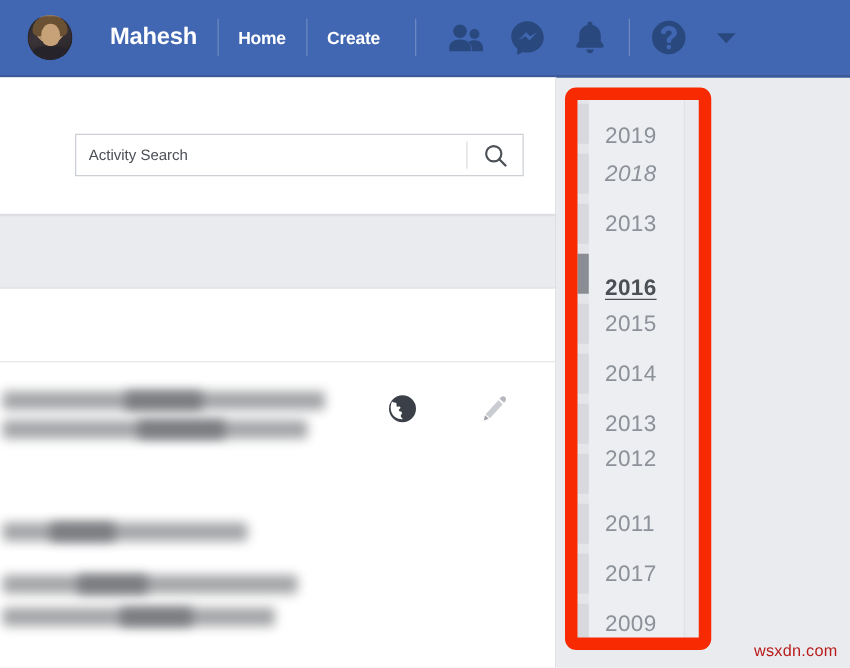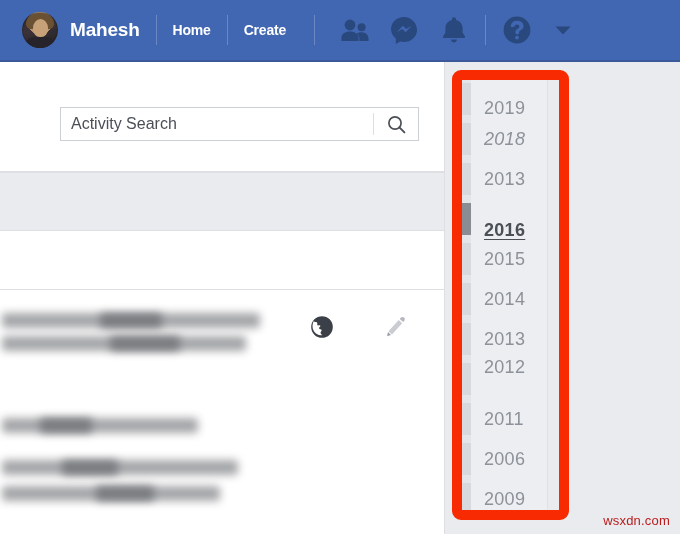--- a/index.html
+++ b/index.html
@@ -35,21 +35,21 @@
   #avatar .face {
     position:absolute; left:11px; top:7px; width:15px; height:18px;
     border-radius: 50% 50% 45% 45%;
     background:#c7a279;
   }
   #avatar .body {
     position:absolute; left:2px; bottom:-3px; width:32px; height:14px;
     border-radius:10px 10px 0 0; background:#26242a;
   }
   .nav-name {
-    color:#fff; font-size:19px; font-weight:bold; margin-left:12px;
+    color:#fff; font-size:19px; font-weight:bold; margin-left:30px;
     letter-spacing:-0.2px; white-space:nowrap;
   }
   .nav-link {
     color:#fff; font-size:14px; font-weight:bold; white-space:nowrap;
     letter-spacing:-0.2px;
   }
   .nav-div {
     width:1px; height:30px; background:rgba(255,255,255,0.22);
     margin:0 16px; flex:0 0 auto;
   }
@@ -68,21 +68,21 @@
   #search-band {
     position:absolute; left:0; top:0; width:446px; height:110px;
     background:#fff; border-right:1px solid #dddfe2; border-bottom:1px solid #dddfe2;
   }
   #search-box {
     position:absolute; left:61px; top:45px; width:359px; height:34px;
     border:1px solid #ccd0d5; background:#fff;
     display:flex; align-items:center;
   }
   #search-value {
-    flex:1 1 auto; padding-left:10px; font-size:16px; color:#4b4f56;
+    flex:1 1 auto; padding-left:10px; font-size:12px; color:#4b4f56;
     white-space:nowrap; overflow:hidden;
   }
   #search-sep { width:1px; height:22px; background:#dcdee1; flex:0 0 auto; }
   #search-btn {
     width:44px; height:32px; flex:0 0 auto;
     display:flex; align-items:center; justify-content:center; cursor:pointer;
   }
   #gray-band {
     position:absolute; left:0; top:110px; width:446px; height:59px;
     background:#e9ebee; border-right:1px solid #dddfe2;
@@ -305,21 +305,21 @@
     <div class="year-item" style="top:240px;">
       <span class="year-label">2013</span>
     </div>
     <div class="year-item" style="top:268px;text-align:right;">
       <span class="year-label">2012</span>
     </div>
     <div class="year-item" style="top:320px;">
       <span class="year-label">2011</span>
     </div>
     <div class="year-item" style="top:360px;">
-      <span class="year-label">2006</span>
+      <span class="year-label">2017</span>
     </div>
     <div class="year-item" style="top:400px;">
       <span class="year-label">2009</span>
     </div>
   </div>
 
   <div id="redbox"></div>
 
   <div id="watermark">wsxdn.com</div>
 

